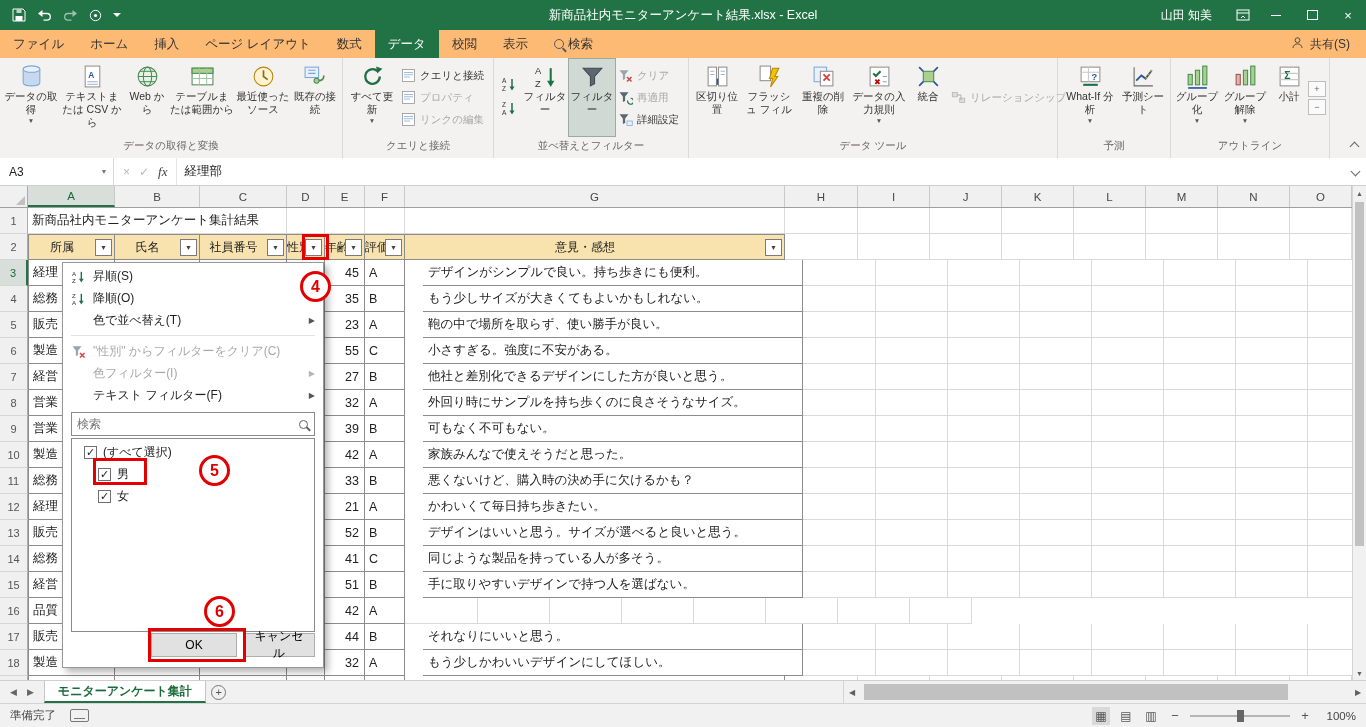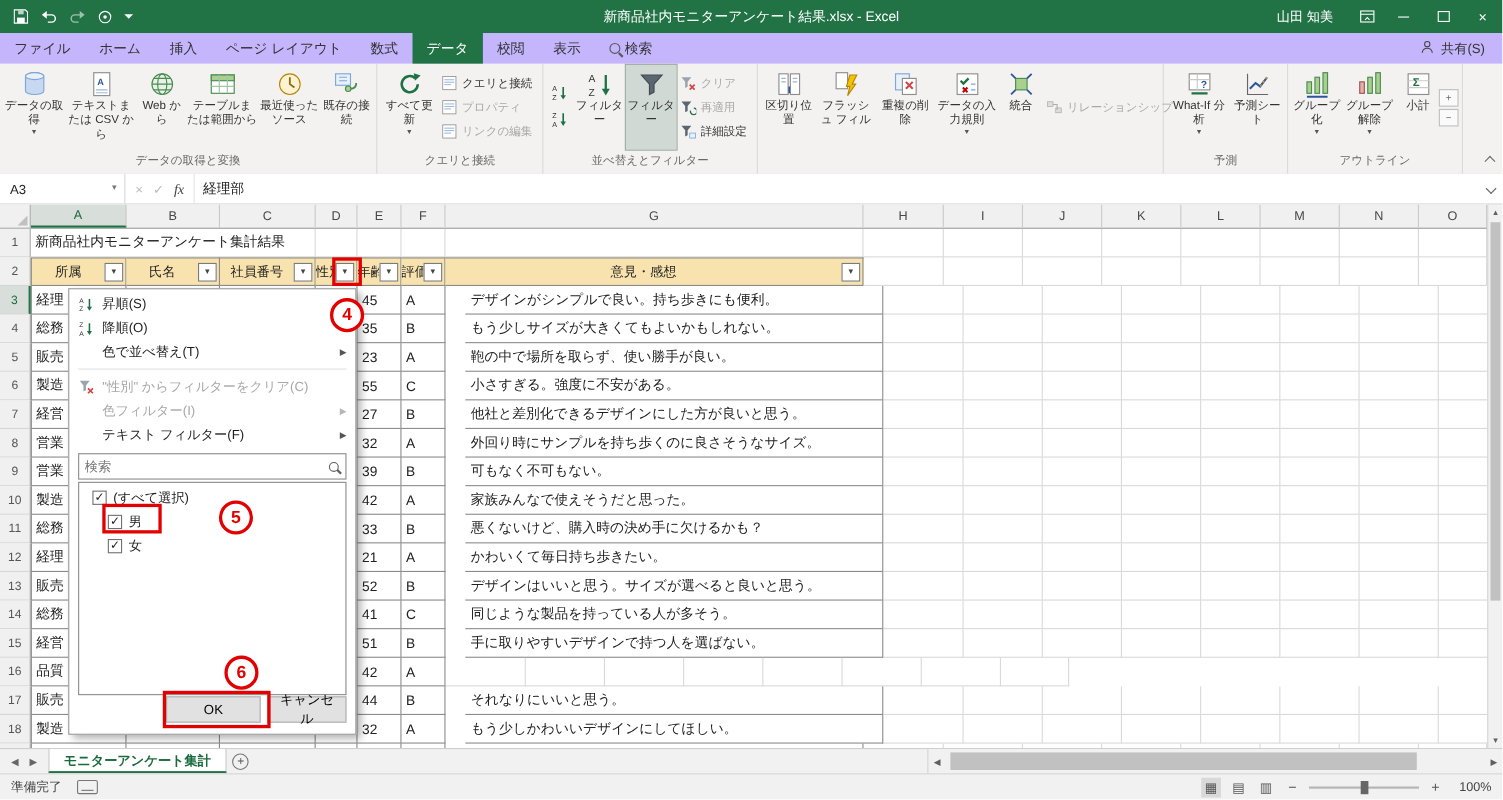--- a/index.html
+++ b/index.html
@@ -14,21 +14,21 @@
   .tri-dn{width:0;height:0;border-left:4px solid transparent;border-right:4px solid transparent;border-top:4px solid #fff;}
   .tbtitle{position:absolute;left:50%;transform:translateX(-50%);font-size:12.5px;white-space:nowrap;}
   .tbright{margin-left:auto;display:flex;align-items:center;height:100%;}
   .user{font-size:12px;margin-right:16px;}
   .ribopt{width:30px;height:30px;display:flex;align-items:center;justify-content:center;}
   .winbtn{width:36px;height:30px;display:flex;align-items:center;justify-content:center;font-size:13px;color:#fff;}
   .maxbox{width:9px;height:8px;border:1px solid #fff;display:inline-block;}
   .minline{display:inline-block;width:10px;border-top:1px solid #fff;}
 
   
-  .tabrow{position:absolute;top:30px;left:0;right:0;height:28px;background:#c4b5fd;display:flex;align-items:stretch;}
+  .tabrow{position:absolute;top:30px;left:0;right:0;height:28px;background:#fdba74;display:flex;align-items:stretch;}
   .rtab{padding:0 13px;display:flex;align-items:center;font-size:12.5px;color:#333;gap:4px;white-space:nowrap;}
   .rtab.active{background:#217346;color:#fff;}
   .magicon{width:8px;height:8px;border:1.5px solid #5a5a5a;border-radius:50%;position:relative;display:inline-block;}
   .magicon::after{content:"";position:absolute;width:5px;height:1.5px;background:#5a5a5a;transform:rotate(45deg);right:-4px;bottom:-2px;}
   .share{margin-left:auto;display:flex;align-items:center;gap:6px;padding:0 16px;font-size:12px;color:#333;}
 
   
   .ribbon{position:absolute;top:58px;left:0;right:0;height:100px;background:#f3f2f1;border-bottom:1px solid #d2d0ce;display:flex;}
   .rgroup{display:flex;flex-direction:column;border-right:1px solid #dcdad8;padding:1px 3px 0;position:relative;}
   .rgitems{display:flex;align-items:stretch;height:77px;}
@@ -70,21 +70,21 @@
   .corner::after{content:"";position:absolute;right:2px;bottom:2px;border-left:9px solid transparent;border-bottom:9px solid #c0c0c0;}
   .colh{display:flex;align-items:center;justify-content:center;font-size:11.5px;color:#474747;border-right:1px solid #c9c9c9;box-sizing:border-box;flex:none;}
   .colh.sel{background:#d8ded9;color:#1a6b3c;border-bottom:2px solid #217346;}
   .grow{display:flex;height:26px;flex:none;}
   .gut{width:28px;flex:none;background:#f0f0f0;border-right:1px solid #ababab;border-bottom:1px solid #d6d6d6;display:flex;align-items:center;justify-content:center;font-size:11px;color:#555;box-sizing:border-box;}
   .gut.sel{background:#d8ded9;color:#1a6b3c;border-right:2px solid #217346;}
   .cell{box-sizing:border-box;flex:none;border-right:1px solid #d9d9d9;border-bottom:1px solid #d9d9d9;font-size:12.5px;display:flex;align-items:center;overflow:hidden;white-space:nowrap;color:#222;}
   .cell.tb{border-right-color:#8c8c8c;border-bottom-color:#8c8c8c;}
   .cell.tb1{border-left:1px solid #8c8c8c;}
   .cell.dept{padding-left:4px;}
-  .cell.age{justify-content:flex-end;padding-right:21px;}
+  .cell.age{justify-content:flex-end;padding-right:5px;}
   .cell.rating{padding-left:4px;}
   .cell.comment{padding-left:5px;margin-left:18px;}
   .cell.r1{padding-left:4px;font-size:12.5px;}
   .hcell{background:#f8e3ae;border-top:1px solid #8c8c8c;font-size:12px;}
   .hlab{flex:1;text-align:center;overflow:hidden;white-space:nowrap;}
   .fbtn{width:17px;height:17px;background:#fff;border:1px solid #7a7a7a;display:flex;align-items:center;justify-content:center;margin-right:2px;flex:none;font-size:7px;color:#444;box-sizing:border-box;}
 
   
   .vscroll{position:absolute;top:186px;right:0;width:14px;height:494px;background:#f1f1f1;border-left:1px solid #d4d4d4;box-sizing:border-box;}
   .varr{position:absolute;left:0;width:13px;height:14px;display:flex;align-items:center;justify-content:center;font-size:7px;color:#606060;}
@@ -483,20 +483,21 @@
             <span class="ric16">
               <svg viewBox="0 0 24 24">
                 <rect x="2" y="4" width="8" height="7" fill="#ddd" stroke="#aaa"></rect>
                 <rect x="14" y="13" width="8" height="7" fill="#ddd" stroke="#aaa"></rect>
                 <path d="M10 8h6v8" fill="none" stroke="#aaa" stroke-width="1.5"></path>
               </svg>
             </span>
             <span>リレーションシップ</span>
           </div>
       </div>
+      <div class="rglabel">データ ツール</div>
     </div>
 
     <div class="rgroup">
       <div class="rgitems">
         <div class="rbl" style="width:58px">
             <span class="ric">
               <svg viewBox="0 0 24 24">
                 <rect x="3" y="3" width="18" height="14" fill="#fff" stroke="#8f8f8f"></rect>
                 <path d="M3 8h18M10 3v14" stroke="#c9c9c9"></path>
                 <text x="13" y="15" font-size="9" fill="#2b579a" font-weight="bold">?</text>

